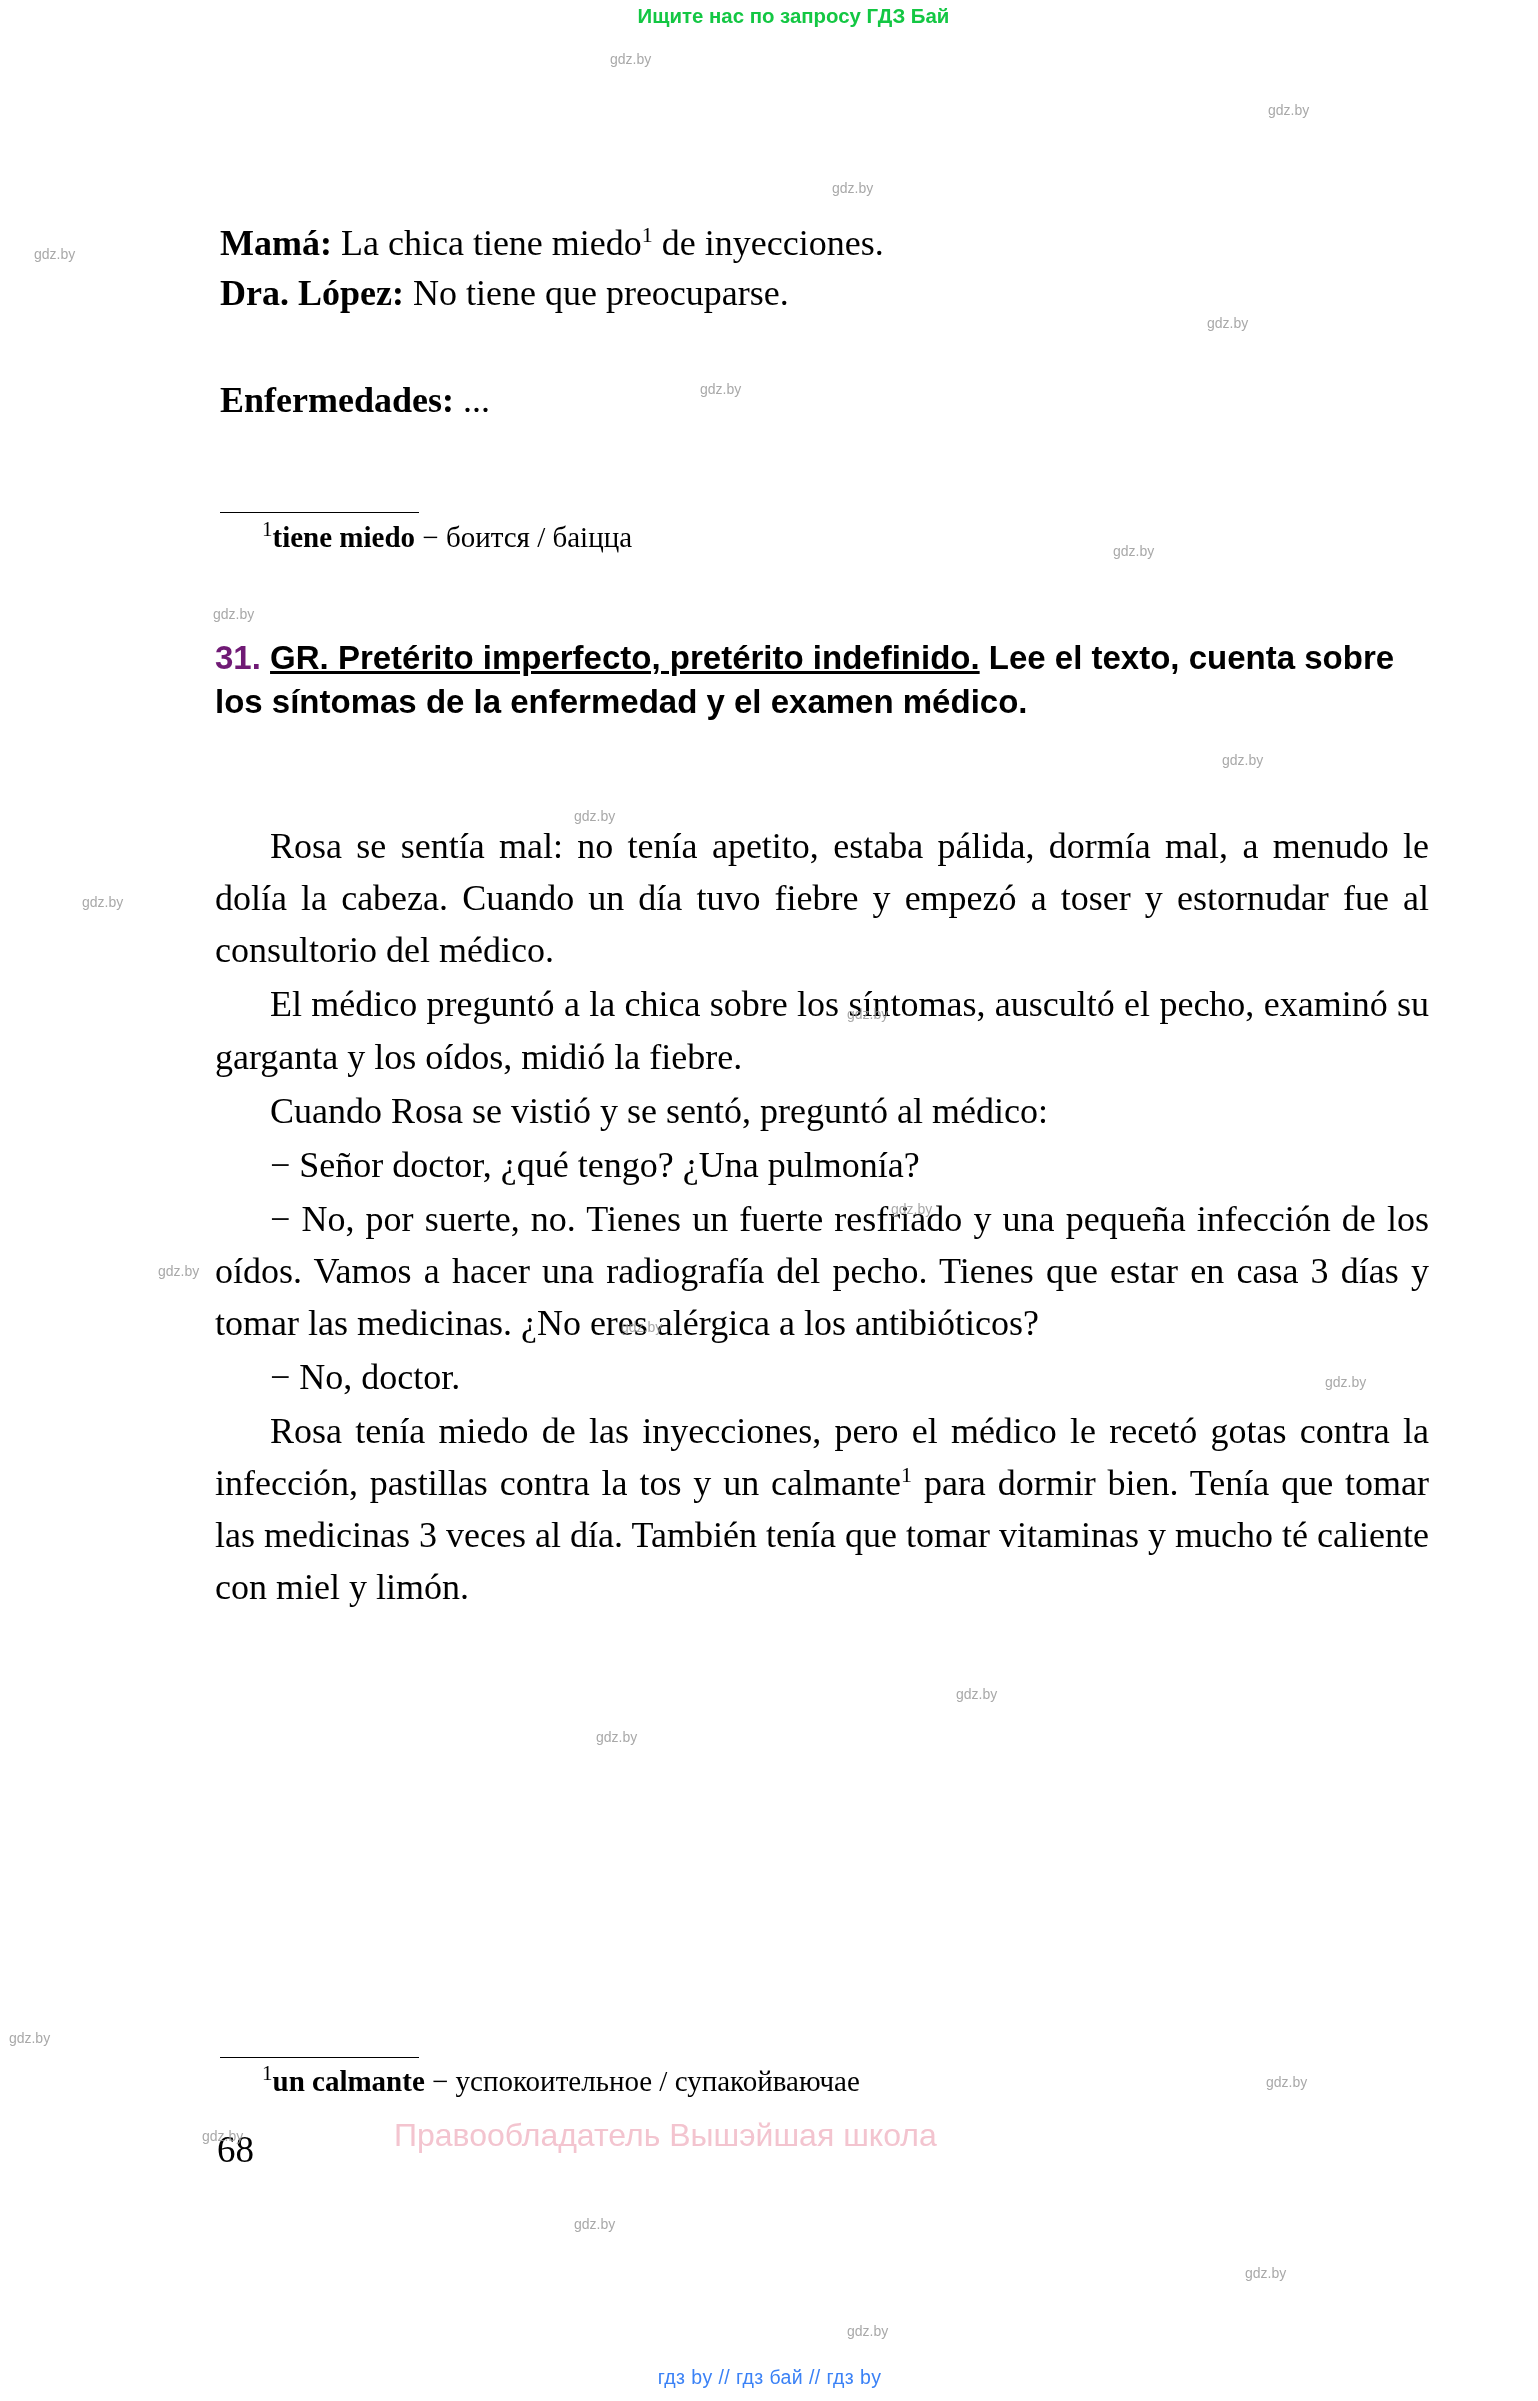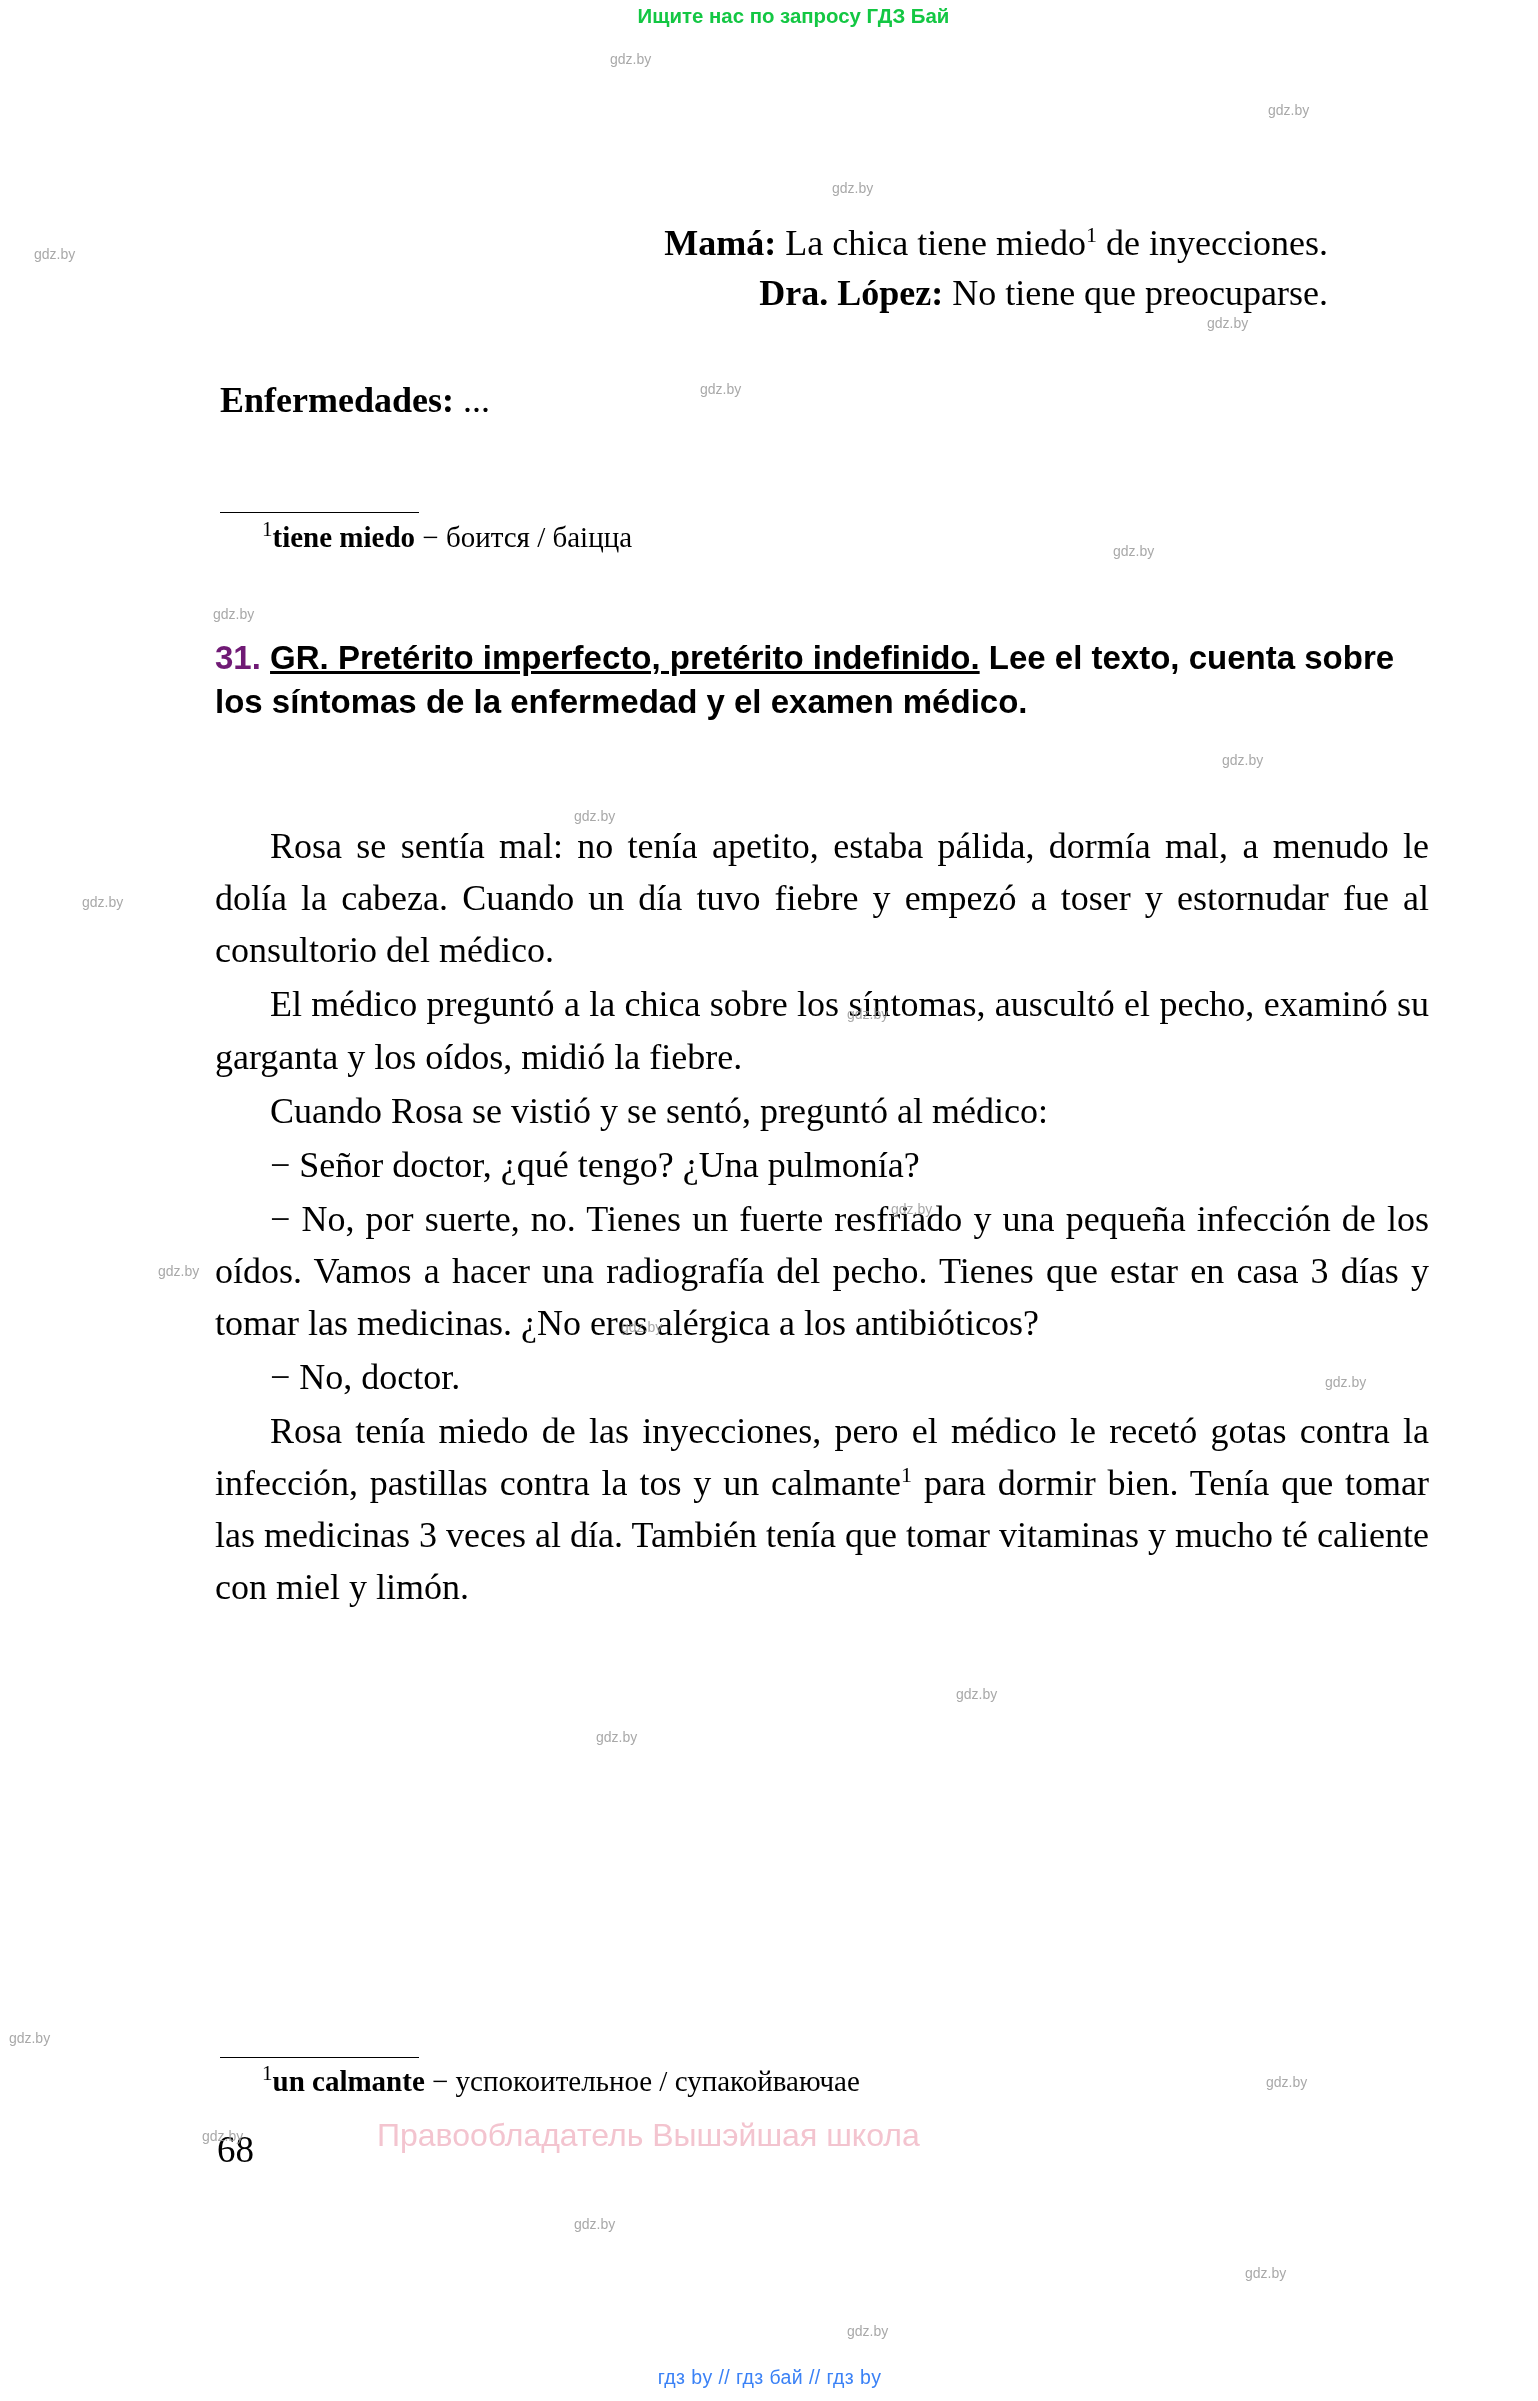--- a/index.html
+++ b/index.html
@@ -47,20 +47,21 @@
     font-family: "Liberation Sans", sans-serif;
     font-size: 19.5px;
     letter-spacing: 0.4px;
   }
   .wm-pink {
     position: absolute;
     color: #f3c4cf;
     font-family: "Liberation Sans", sans-serif;
     font-size: 32px;
     white-space: nowrap;
+    margin-left: 17px;
   }
 
   
   .page {
     position: absolute;
     left: 0;
     top: 0;
     width: 1539px;
     height: 2401px;
   }
@@ -68,21 +69,20 @@
   .dialog {
     position: absolute;
     left: 220px;
     top: 220px;
     width: 1108px;
   }
   .dialog .line {
     font-size: 36px;
     line-height: 1.30;
     margin-bottom: 3.5px;
-    text-align: right;
   }
   .spk {
     font-weight: bold;
     font-family: "Liberation Serif", serif;
   }
   .sup {
     font-size: 22px;
     vertical-align: super;
     line-height: 0;
   }

